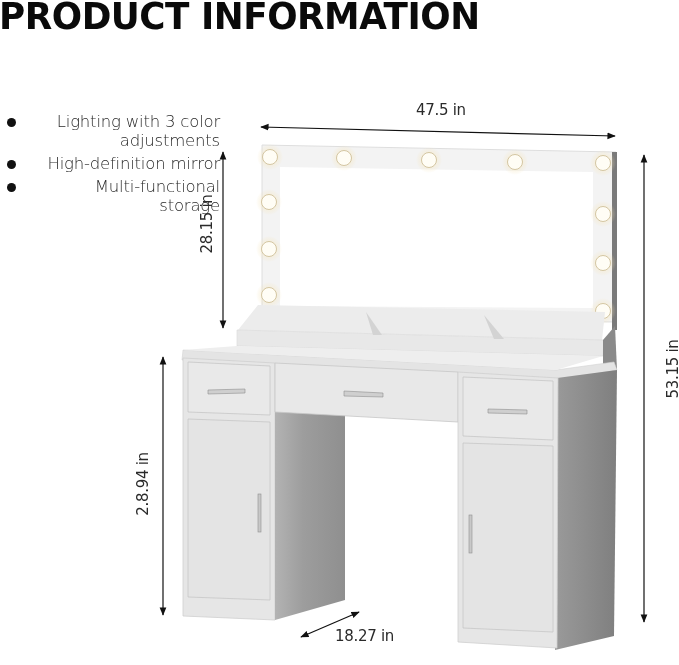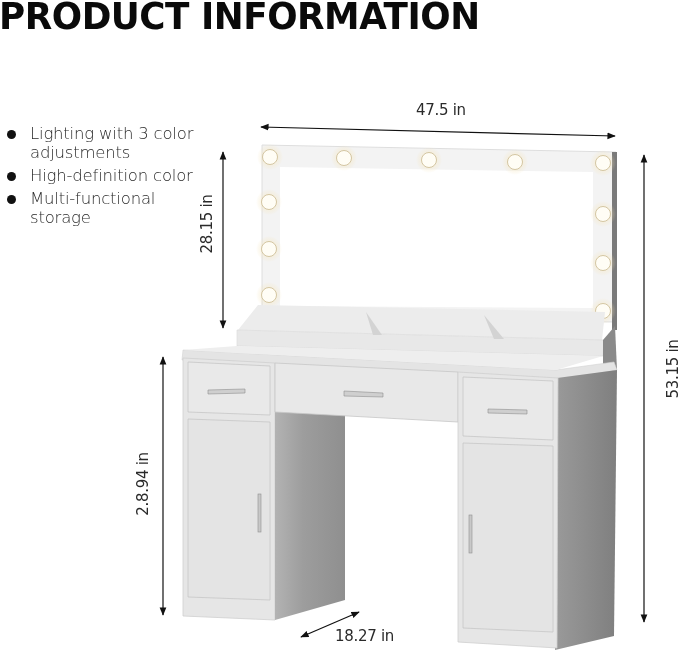--- a/index.html
+++ b/index.html
@@ -3,41 +3,41 @@
   <meta charset="utf-8">
   <style>
     html, body { margin: 0; padding: 0; background: #ffffff; }
     body { width: 679px; height: 665px; position: relative; overflow: hidden; font-family: "DejaVu Sans", sans-serif; }
     .title {
       position: absolute; left: -1px; top: -6px; margin: 0;
       font-family: "DejaVu Sans", sans-serif; font-weight: bold;
       font-size: 38px; letter-spacing: -0.5px; color: #0a0a0a; white-space: nowrap;
       transform: scaleX(0.94); transform-origin: left top;
     }
-    .features { position: absolute; left: 6px; top: 124px; margin: 0; padding: 0; list-style: none; }
+    .features { position: absolute; left: 6px; top: 112px; margin: 0; padding: 0; list-style: none; text-align: right; }
     .feature { position: relative; padding-left: 24px; margin-bottom: 4px; width: 190px; }
     .bullet { position: absolute; left: 1px; top: 6px; width: 9px; height: 9px; border-radius: 50%; background: #111; }
     .feature-text { font-family: "DejaVu Sans", sans-serif; font-size: 16.5px; line-height: 19px; color: #2a2a2a; font-weight: 300; letter-spacing: -0.2px; }
     .dim-label { position: absolute; font-family: "DejaVu Sans", sans-serif; font-size: 15px; color: #2a2a2a; white-space: nowrap; letter-spacing: -0.3px; }
     .vert { transform: rotate(-90deg); transform-origin: center center; }
     svg.art { position: absolute; left: 0; top: 0; }
   </style>
 </head>
 <body>
 
 <h1 class="title">PRODUCT INFORMATION</h1>
 
 <ul class="features">
   <li class="feature">
     <span class="bullet"></span>
     <span class="feature-text">Lighting with 3 color adjustments</span>
   </li>
   <li class="feature">
     <span class="bullet"></span>
-    <span class="feature-text">High-definition color</span>
+    <span class="feature-text">High-definition mirror</span>
   </li>
   <li class="feature">
     <span class="bullet"></span>
     <span class="feature-text">Multi-functional storage</span>
   </li>
 </ul>
 
 <svg class="art" width="679" height="665" viewBox="0 0 679 665">
   <defs>
     <radialGradient id="glow" cx="50%" cy="50%" r="50%">

